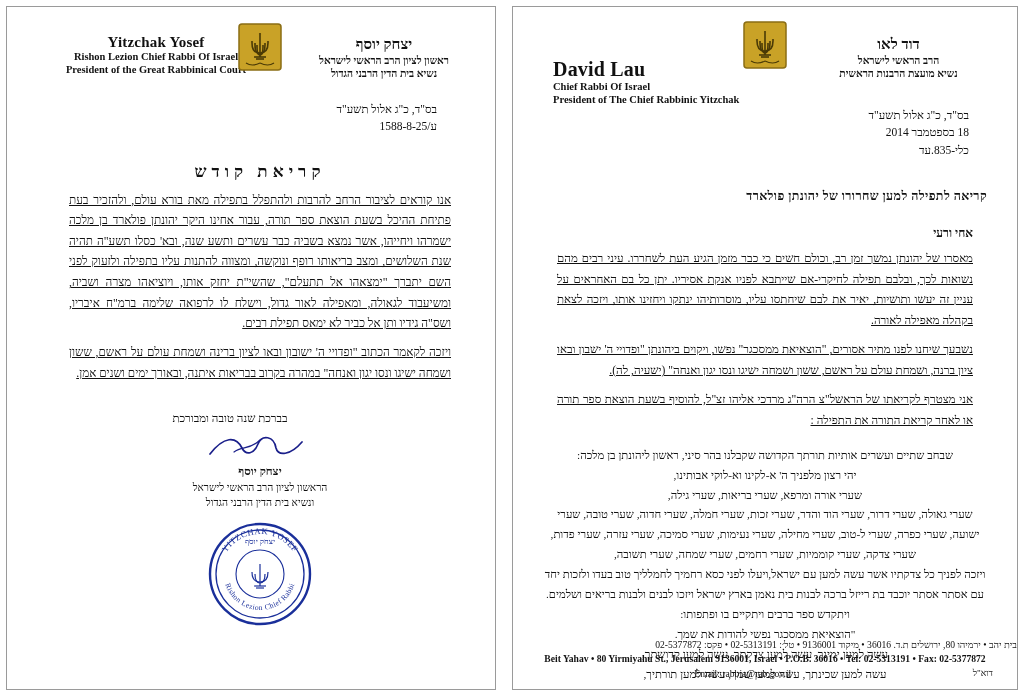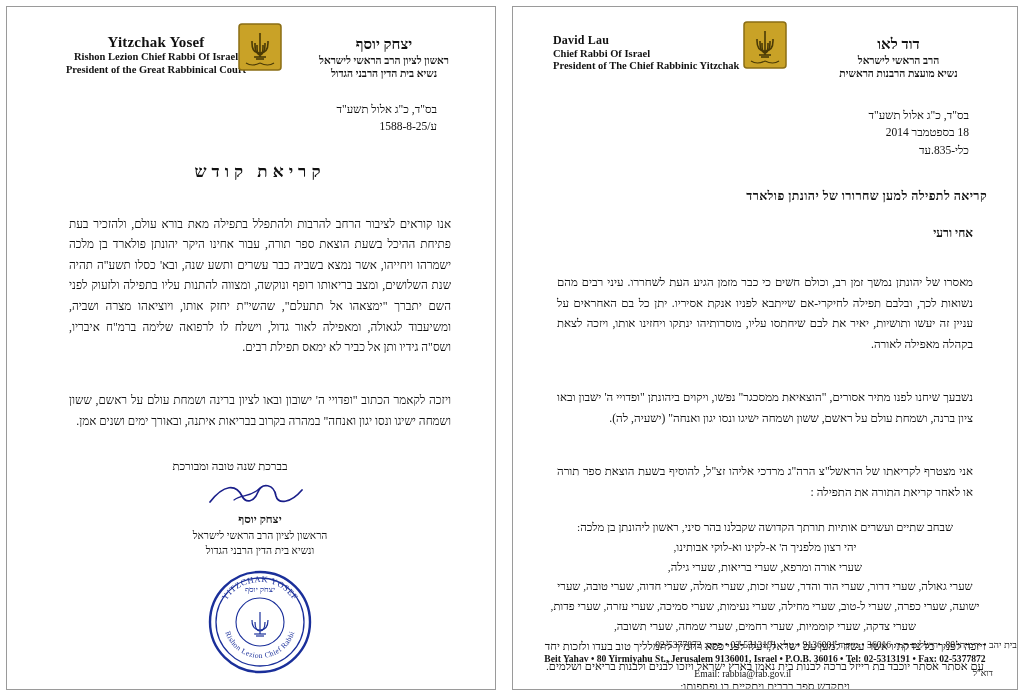--- a/index.html
+++ b/index.html
@@ -55,21 +55,21 @@
     top: 26px;
     width: 210px;
     text-align: left;
   }
   .hdr-name {
     font-size: 15px;
     font-weight: bold;
     color: #111;
     letter-spacing: 0.2px;
   }
-  .letter-right .hdr-name { font-size: 12px; }
+  .letter-right .hdr-name { font-size: 20px; margin-top: 24px; }
   .hdr-sub {
     font-size: 10.5px;
     font-weight: bold;
     color: #111;
   }
   .hdr-he {
     position: absolute;
     right: 16px;
     top: 28px;
     width: 190px;
@@ -134,26 +134,27 @@
     text-align: right;
   }
   .salutation {
     margin-top: 22px;
     font-size: 12px;
     font-weight: bold;
     text-align: right;
     padding-right: 14px;
   }
   .para {
-    margin-top: 32px;
+    margin-top: 8px;
     font-size: 11.8px;
     line-height: 1.75;
     text-align: justify;
     text-align-last: right;
     padding: 0 10px;
+    text-decoration: underline;
   }
   .letter-right .para {
     font-size: 11.6px;
     line-height: 1.8;
     padding: 0 14px;
   }
 
   .center-block {
     margin-top: 14px;
     font-size: 11.4px;

